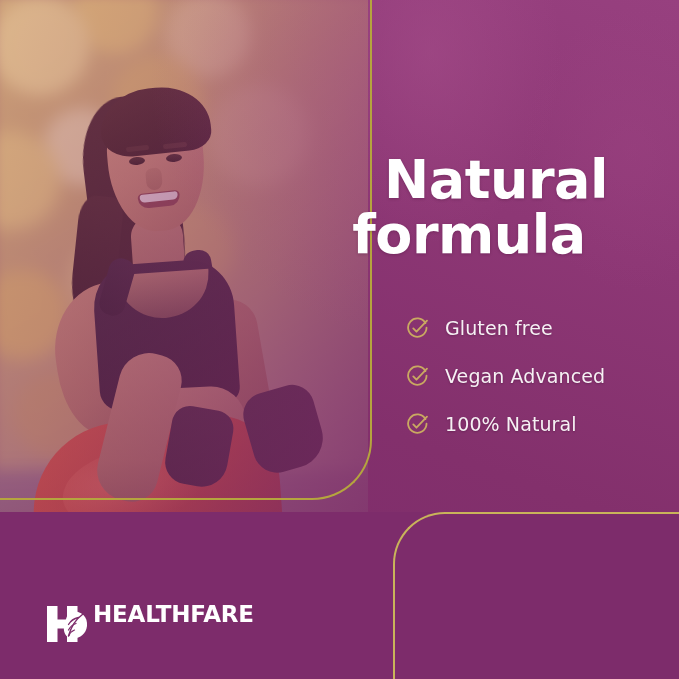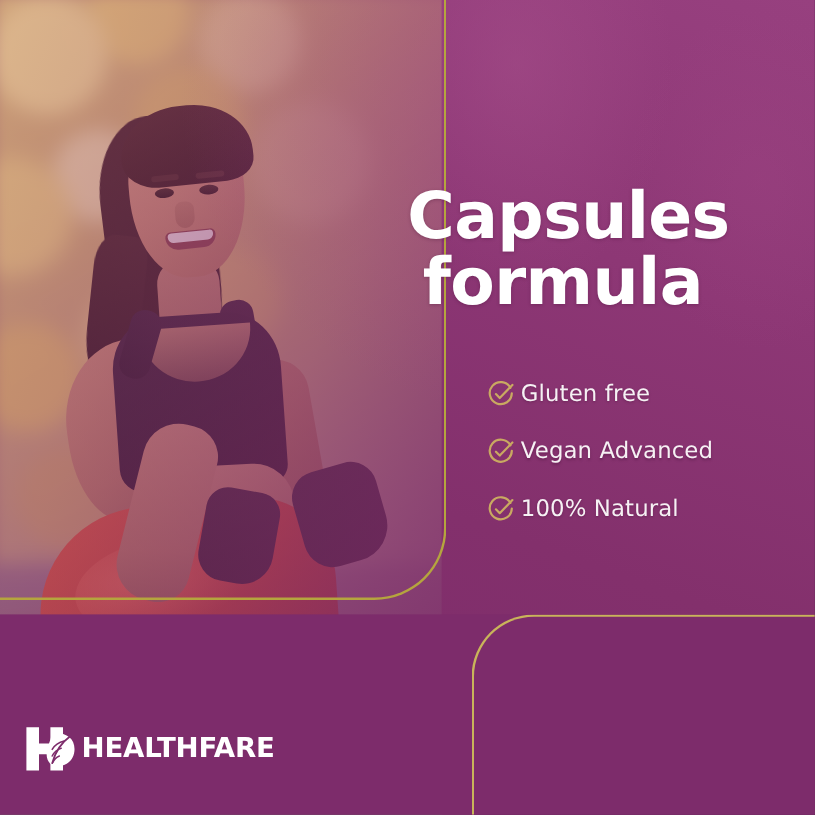--- a/index.html
+++ b/index.html
@@ -317,44 +317,43 @@
   .feature-list {
     position: absolute;
     left: 406px;
     top: 304px;
     width: 240px;
   }
   .feature-row {
     display: flex;
     align-items: center;
     height: 48px;
-    gap: 5px;
+    gap: 16px;
   }
   .check-icon {
     width: 23px; height: 23px;
     flex: 0 0 23px;
     display: block;
   }
   .feature-label {
     color: #f6f1f4;
     font-family: "DejaVu Sans", sans-serif;
     font-size: 19px;
     font-weight: normal;
     letter-spacing: .1px;
     white-space: nowrap;
     text-shadow: 0 1px 2px rgba(60,12,48,.35);
   }
 
   
   .logo {
     position: absolute;
-    left: 20px;
+    left: 45px;
     bottom: 34px;
     display: flex;
-    align-items: center;
     gap: 2px;
   }
   .logo-mark { width: 46px; height: 42px; display: block; }
   .logo-word {
     color: #ffffff;
     font-family: "DejaVu Sans", sans-serif;
     font-weight: bold;
     font-size: 23px;
     letter-spacing: -.2px;
     line-height: 1;
@@ -407,21 +406,21 @@
 
   <div class="right-panel">
     <div class="right-panel-tex"></div>
   </div>
   <div class="bottom-flat"></div>
 
   <div class="gold-line-1"></div>
   <div class="gold-line-2"></div>
 
   <div class="headline">
-    <span>Capsules</span>
+    <span>Natural</span>
     <span class="l2">formula</span>
   </div>
 
   <div class="feature-list">
 
     <div class="feature-row">
       <svg class="check-icon" viewBox="0 0 24 24">
         <path d="M20.2 6.4 A9.6 9.6 0 1 0 21.4 11.2" fill="none" stroke="#c9a961" stroke-width="1.9" stroke-linecap="round"></path>
         <path d="M7.6 11.9 L10.9 15.3 L21.9 3.9" fill="none" stroke="#c9a961" stroke-width="1.9" stroke-linecap="round" stroke-linejoin="round"></path>
       </svg>

